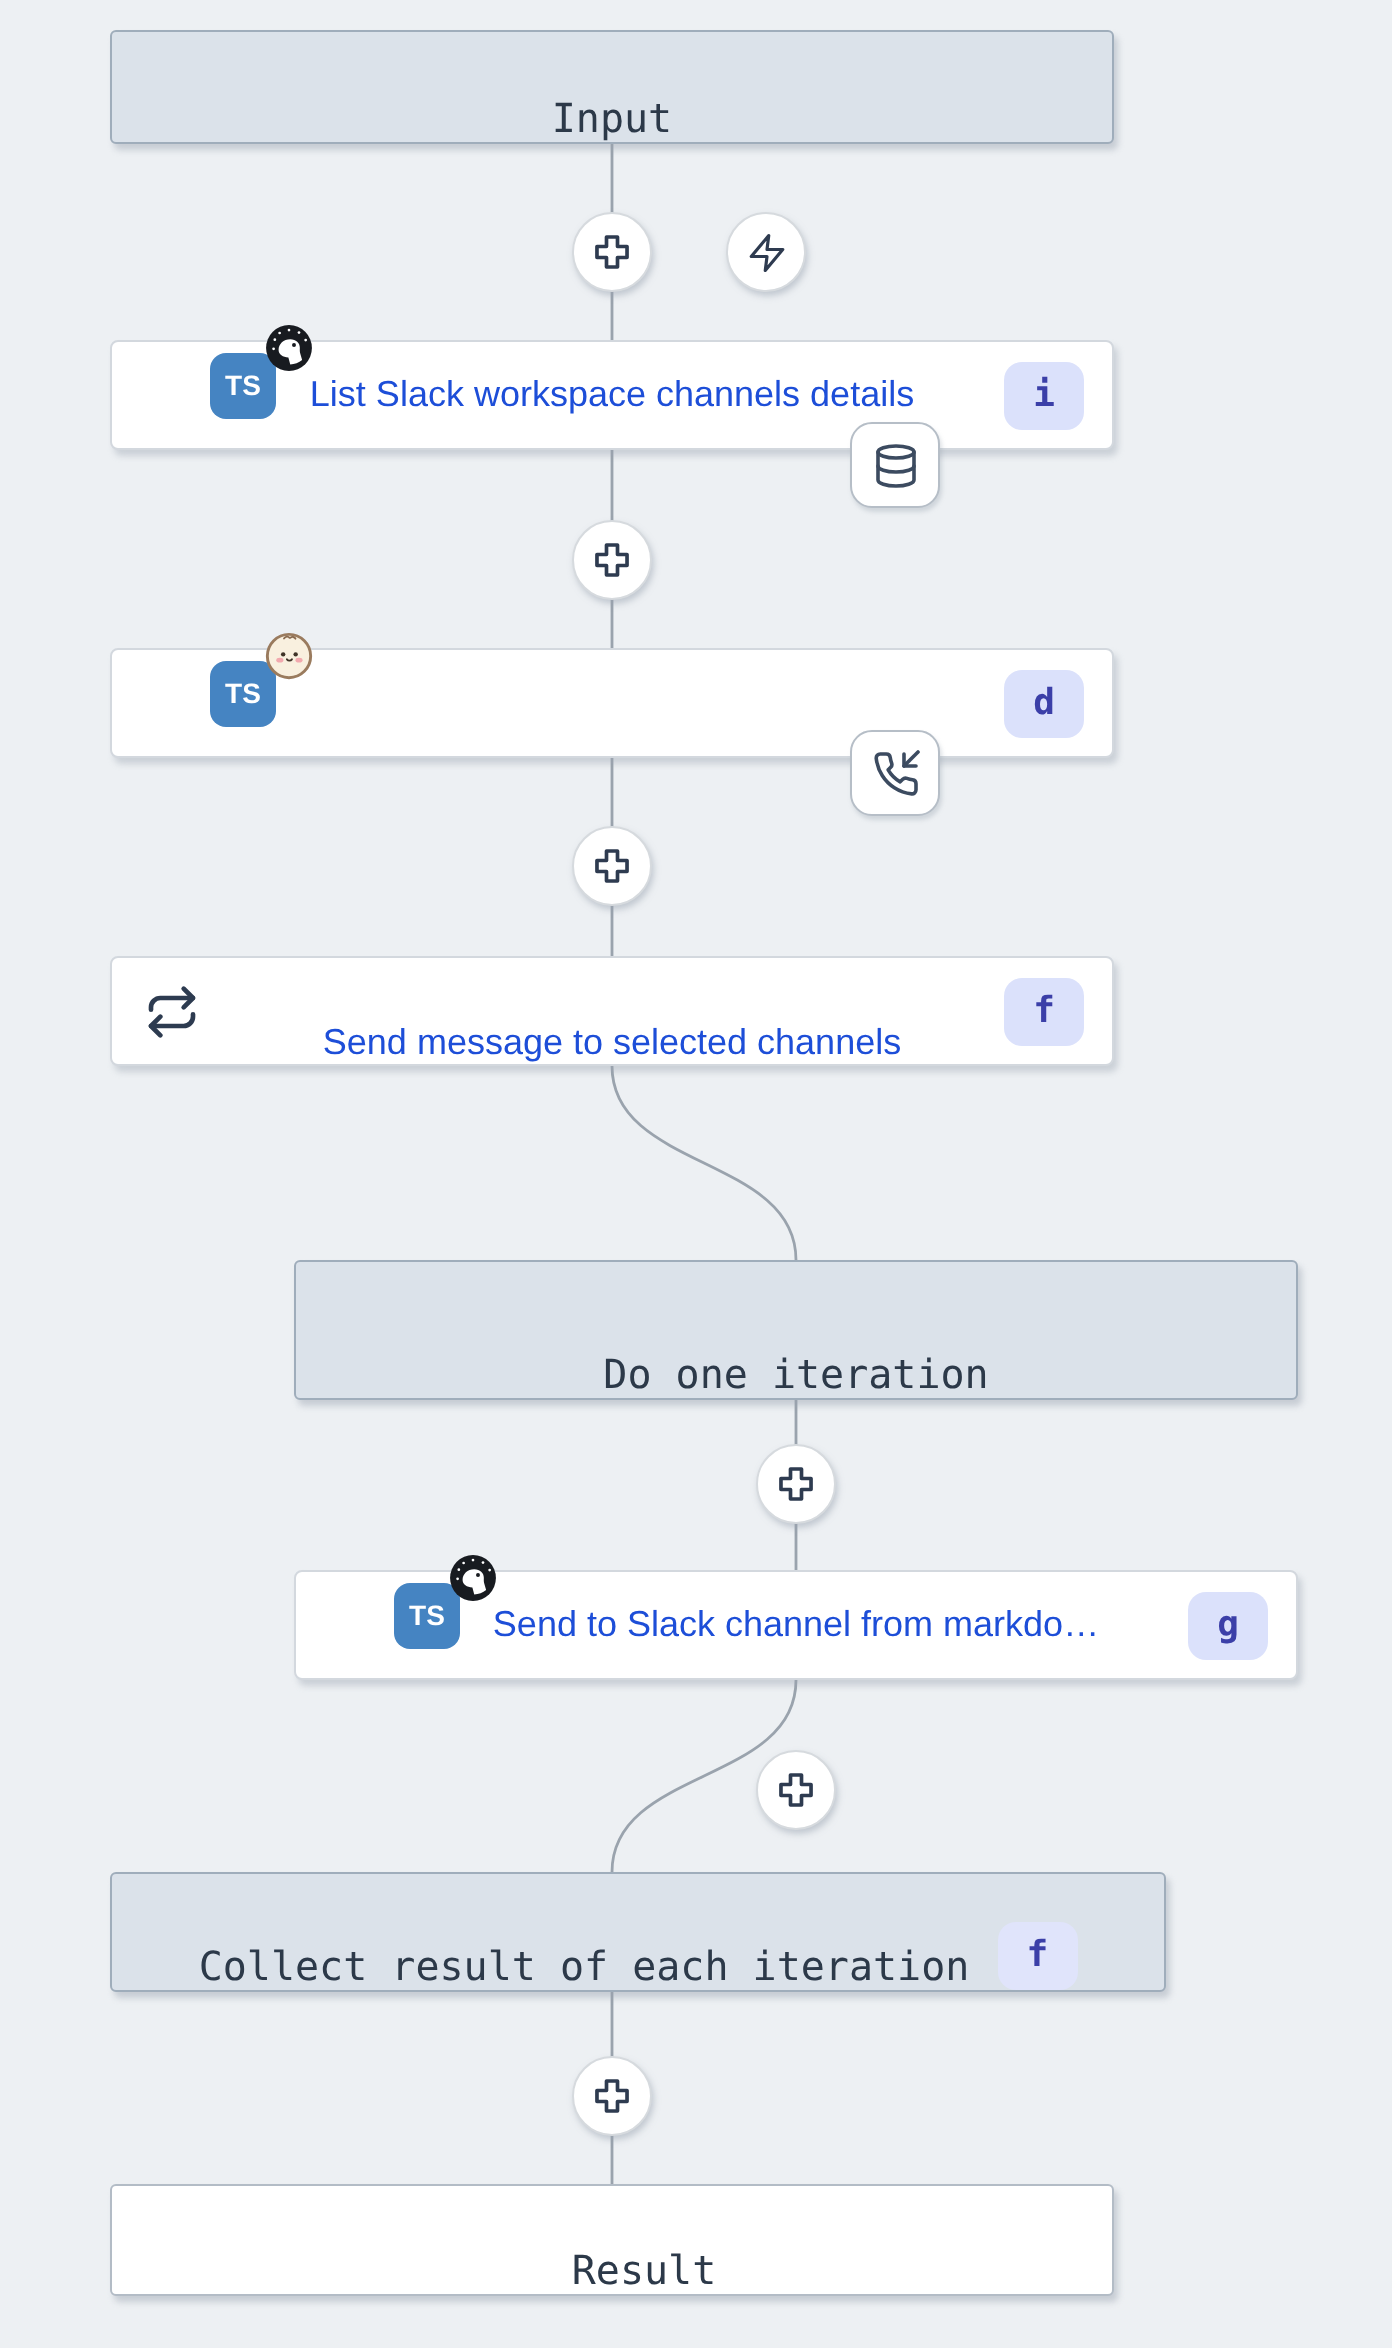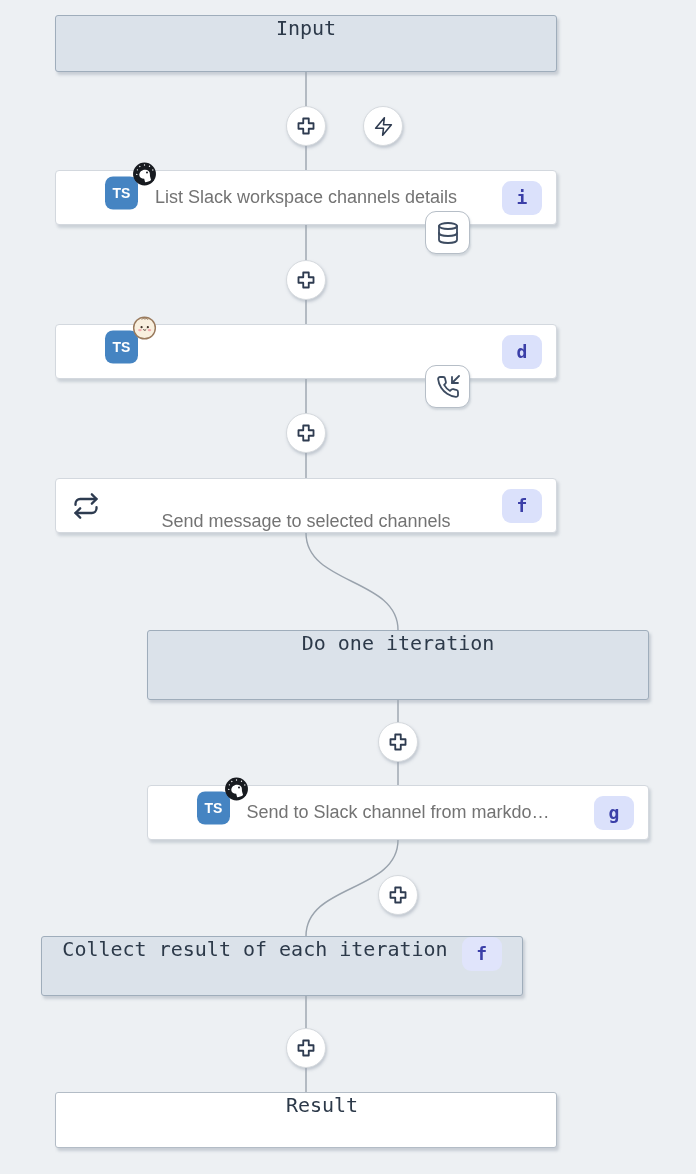--- a/index.html
+++ b/index.html
@@ -9,21 +9,21 @@
     width:696px;height:1174px;
     background:#edf0f3;
     overflow:hidden;
   }
   svg.edges{position:absolute;left:0;top:0;}
 
   
   .hbox{
     position:absolute;
     box-sizing:border-box;
-    display:flex;align-items:flex-start;justify-content:center;gap:14px;
+    display:flex;align-items:flex-end;justify-content:center;gap:14px;
     background:#dbe2ea;
     border:1px solid #9fadbb;
     border-radius:3px;
     box-shadow:2px 3px 3px rgba(152,162,175,.45);
     font-family:"DejaVu Sans Mono","Liberation Mono",monospace;
     font-size:20px;color:#2c3949;
     cursor:pointer;
   }
   .hbox.white{background:#ffffff;border-color:#b3bcc6;padding-left:32px;}
 
@@ -33,21 +33,21 @@
     box-sizing:border-box;
     width:502px;height:55px;
     background:#fff;
     border:1px solid #d3d8de;
     border-radius:4px;
     box-shadow:2px 3px 3px rgba(152,162,175,.4);
     display:flex;align-items:center;justify-content:center;
     cursor:pointer;
   }
   .node-title{
-    font-size:18px;color:#737373;
+    font-size:18px;color:#1d4ed8;
     white-space:nowrap;
     padding:0 58px;
   }
   .badge{
     position:absolute;right:14px;top:50%;transform:translateY(-50%);
     min-width:16px;
     background:#dbe1fb;color:#3b3fa8;
     font-family:"DejaVu Sans Mono","Liberation Mono",monospace;
     font-weight:bold;font-size:18px;line-height:1;
     padding:8px 12px;border-radius:9px;text-align:center;
@@ -217,21 +217,21 @@
     <span class="node-title">Send to Slack channel from markdo…</span>
     <span class="badge">g</span>
   </div>
 
   <div class="circle" style="left:378px;top:875px;">
     <svg width="22" height="22" viewBox="0 0 24 24">
       <path d="M9 3.8h6v5.2h5.2v6H15v5.2H9V15H3.8V9H9z" fill="none" stroke="#2e3b50" stroke-width="2" stroke-linejoin="round"></path>
     </svg>
   </div>
 
-  <div class="hbox" style="left:41px;top:936px;width:482px;height:60px;">
+  <div class="hbox" style="left:55px;top:936px;width:528px;height:60px;">
     <span>Collect result of each iteration</span>
     <span class="badge inline">f</span>
   </div>
 
   <div class="circle" style="left:286px;top:1028px;">
     <svg width="22" height="22" viewBox="0 0 24 24">
       <path d="M9 3.8h6v5.2h5.2v6H15v5.2H9V15H3.8V9H9z" fill="none" stroke="#2e3b50" stroke-width="2" stroke-linejoin="round"></path>
     </svg>
   </div>
 

